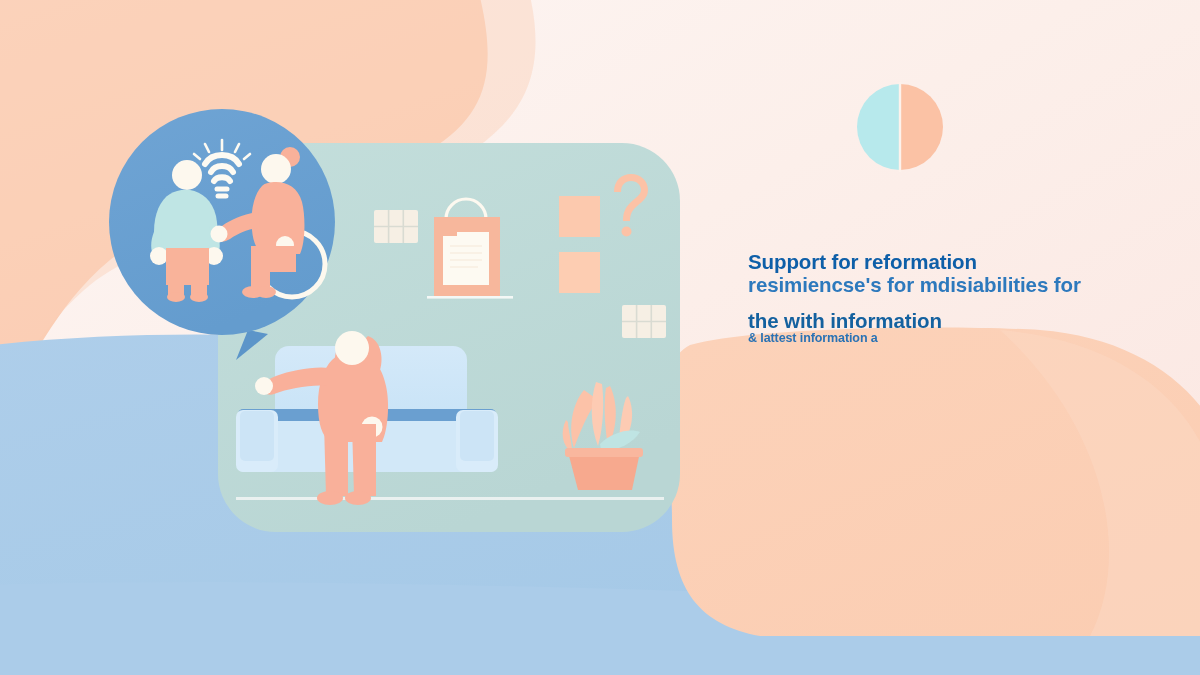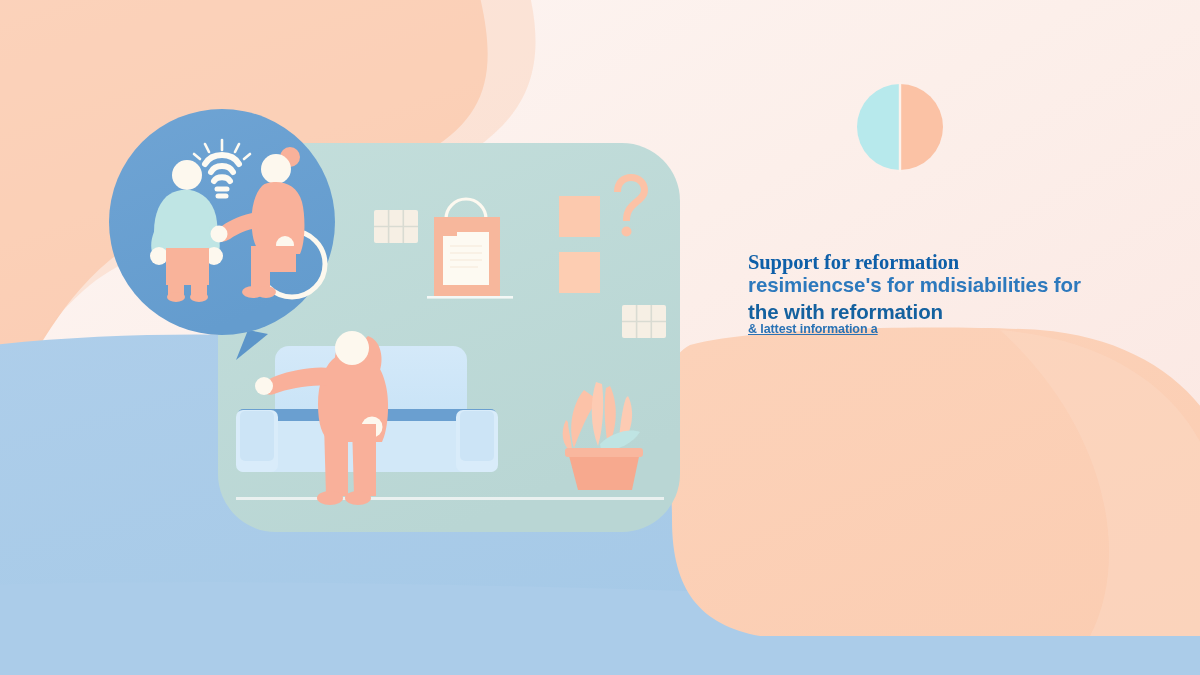--- a/index.html
+++ b/index.html
@@ -24,24 +24,24 @@
     width:380px;
     z-index:40;
     color:#1f6bb0;
   }
   #headline .l {
     font-weight:bold;
     letter-spacing:-0.1px;
     white-space:nowrap;
     line-height:1.0;
   }
-  #headline .l1 { font-size:20.5px; color:#0e5fa8; margin-bottom:2.5px;font-family:Liberation Serif, serif; }
-  #headline .l2 { font-size:20.5px; color:#2d79bd; margin-bottom:6px; }
+  #headline .l1 { font-size:20.5px; color:#0e5fa8; margin-bottom:2.5px; }
+  #headline .l2 { font-size:20.5px; color:#2d79bd; margin-bottom:15px; }
   #headline .l3 { font-size:20.5px; color:#14619f; margin-bottom:1px; }
-  #headline .l4 { font-size:12.5px; color:#2a72b4; margin-bottom:3px;text-decoration:underline; }
+  #headline .l4 { font-size:12.5px; color:#2a72b4; margin-bottom:3px; }
   #headline .l5 { font-size:21px; color:#1767ad; }
   #headline .blur { filter:blur(0.35px); }
 </style>
 </head>
 <body>
 
 <div id="stage">
 
   <svg class="layer" viewBox="0 0 1200 675">
     <defs>
@@ -256,17 +256,17 @@
     <g>
       <path d="M 900,84 A 43,43 0 0 0 900,170 Z" fill="#b7e9ec"></path>
       <path d="M 900,84 A 43,43 0 0 1 900,170 Z" fill="#fbc2a5"></path>
       <line x1="900" y1="82" x2="900" y2="172" stroke="#fdf2ec" stroke-width="2.4"></line>
     </g>
   </svg>
 
   <div id="headline">
     <div class="l l1">Support for reformation</div>
     <div class="l l2 blur">resimiencse's  for mdisiabilities for</div>
-    <div class="l l3 blur">the with reformation</div>
+    <div class="l l3 blur">the with information</div>
     <div class="l l4 blur">&amp; lattest information a</div>
   </div>
 
 </div>
 
 </body></html>

